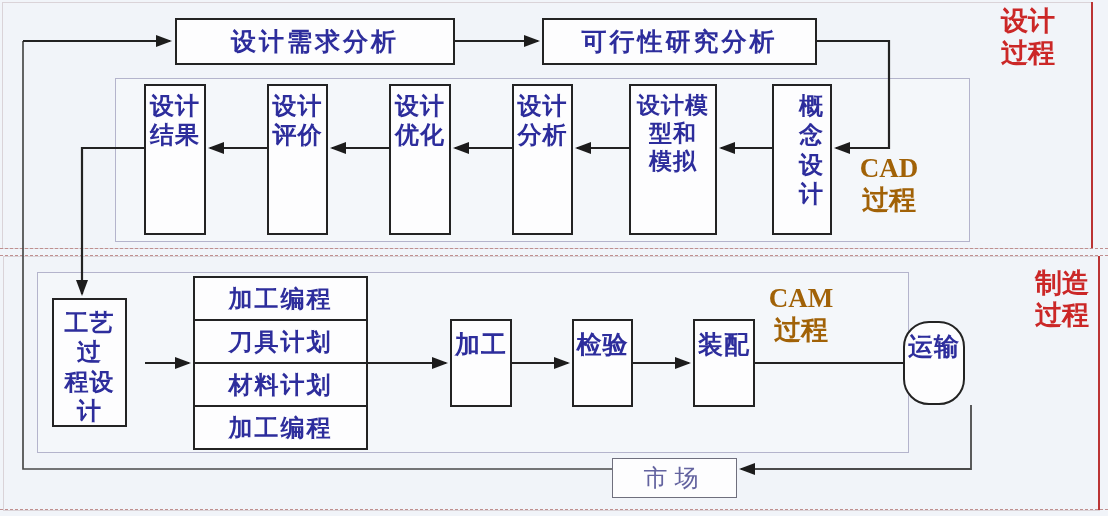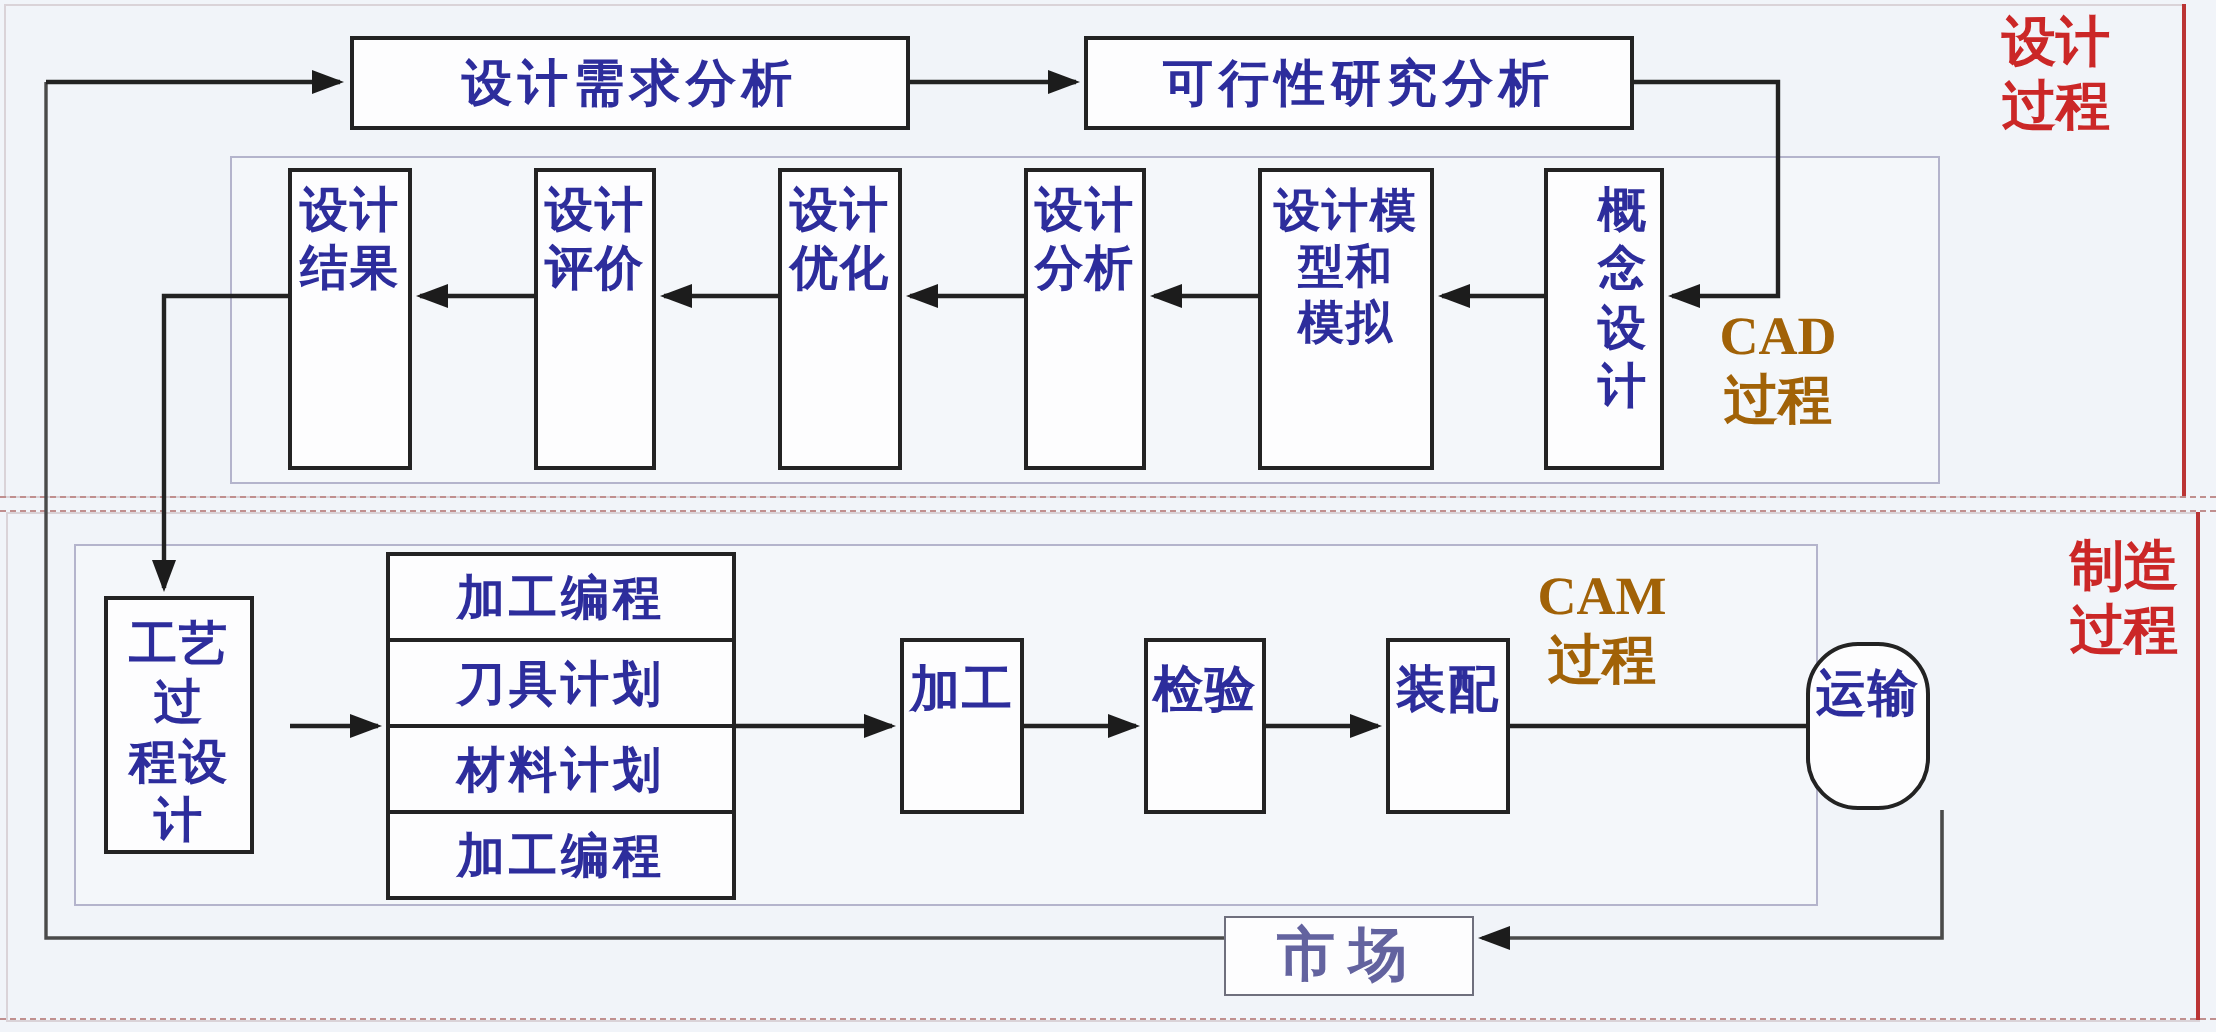--- a/index.html
+++ b/index.html
@@ -24,21 +24,21 @@
   .vcenter{display:flex;align-items:center;justify-content:center;}
   .topbox{font-size:25px;letter-spacing:3px;}
   .cadbox{font-size:24px;line-height:1.22;letter-spacing:1px;padding-top:5px;}
   .smallbox{font-size:25px;letter-spacing:1px;padding-top:7px;}
   .stack{display:flex;flex-direction:column;}
   .stack .row{flex:1;display:flex;align-items:center;justify-content:center;
     font-size:24px;letter-spacing:2px;border-bottom:2px solid #232323;}
   .stack .row:last-child{border-bottom:none;border-radius:10px;}
   .marketbox{
     border:1.5px solid #6f6f7d;background:#fdfdfe;box-sizing:border-box;
-    color:#63639f;font-weight:bold;font-size:29px;letter-spacing:7px;
+    color:#63639f;font-weight:normal;font-size:24px;letter-spacing:7px;
   }
   .maglabel{color:#a16207;font-weight:bold;font-size:27px;line-height:1.18;
     text-align:center;font-family:"Liberation Serif","DejaVu Serif",serif;}
   .redlabel{color:#cb2727;font-weight:bold;font-size:27px;line-height:1.18;
     text-align:center;}
   svg{position:absolute;left:0;top:0;}
 </style>
 </head>
 <body>
 

